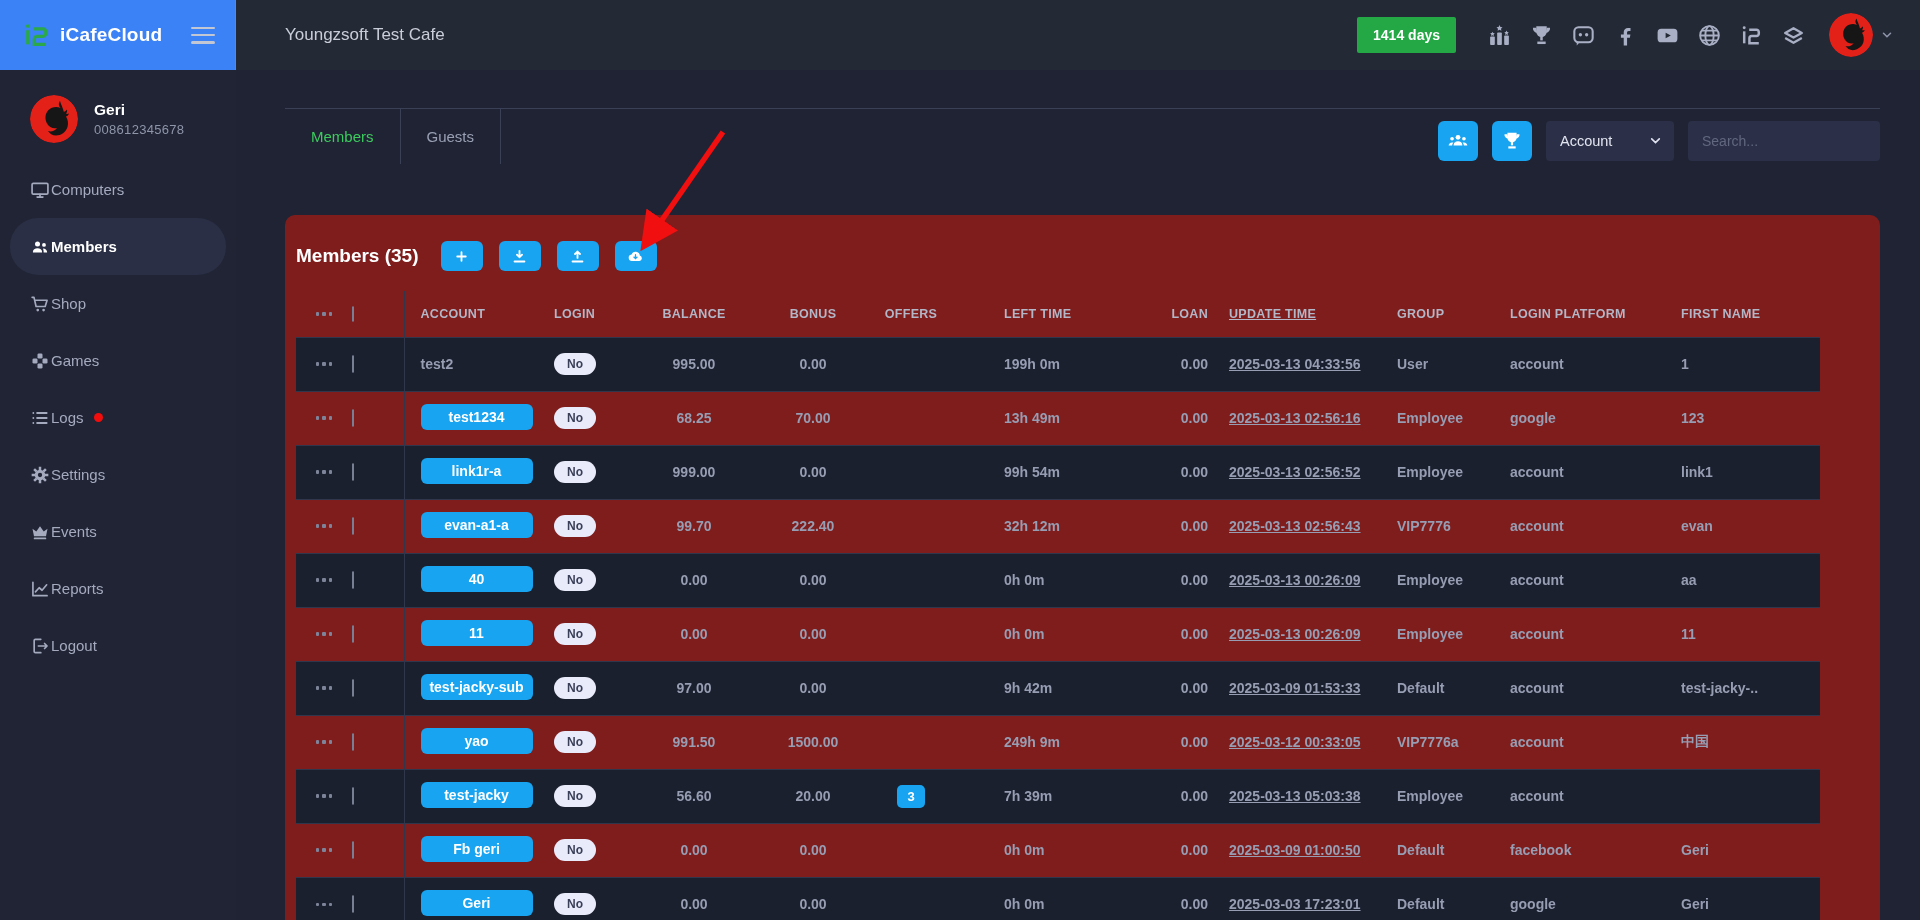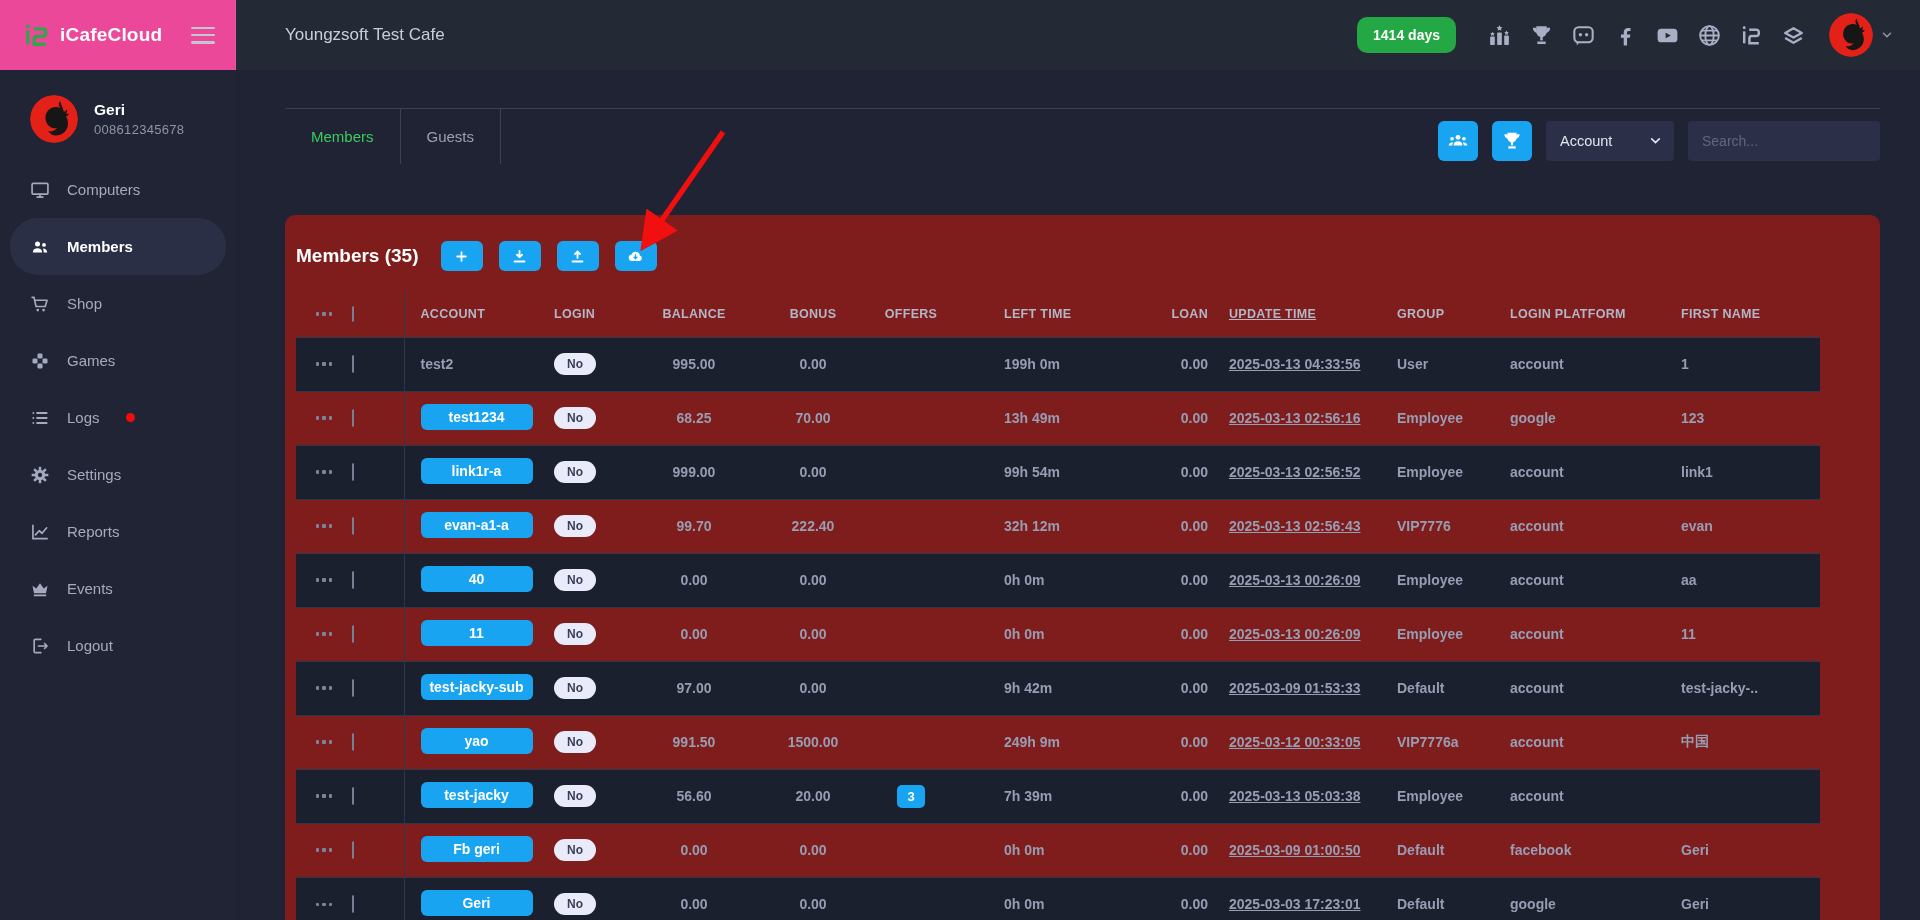--- a/index.html
+++ b/index.html
@@ -6,49 +6,49 @@
   html,body { width:1920px; height:920px; overflow:hidden; }
   body {
     font-family:"Liberation Sans", sans-serif;
     background:#1f2333;
     position:relative;
     color:#fff;
   }
   
   .topbar { height:70px; display:flex; align-items:center; background:#242936; }
   .logo-zone { width:236px; height:100%; flex:0 0 236px; display:flex; align-items:center;
-    justify-content:space-between; padding:0 20px 0 22px; background:#ec4899;
+    justify-content:space-between; padding:0 20px 0 22px; background:#3b82f6;
     border-right:1px solid rgba(255,255,255,.07); }
   .brand { display:flex; align-items:center; gap:8px; }
   .brand-mark svg { width:30px; height:30px; color:#2ba84a; display:block; }
   .brand-name { color:#fff; font-size:19px; font-weight:700; letter-spacing:.2px; }
   .hamburger { width:24px; height:17px; display:flex; flex-direction:column; justify-content:space-between; cursor:pointer; }
   .hamburger i { display:block; height:2.6px; background:#c3c7d4; border-radius:2px; }
   .tb-title { margin-left:49px; color:#c9cdd9; font-size:17px; }
   .tb-right { margin-left:auto; display:flex; align-items:center; gap:15px; padding-right:26px; }
   .days-btn { background:#24a846; color:#fff; font-size:14px; font-weight:600;
-    padding:10px 16px; border-radius:10px; border:none; cursor:pointer; margin-right:16px; }
+    padding:10px 16px; border-radius:2px; border:none; cursor:pointer; margin-right:16px; }
   .tb-icons { display:flex; align-items:center; gap:17px; color:#a9afc4; }
   .tb-icon { cursor:pointer; }
   .tb-icon svg { width:25px; height:25px; display:block; }
   .avatar-wrap { display:flex; align-items:center; gap:7px; margin-left:8px; cursor:pointer; }
   .avatar { width:44px; height:44px; border-radius:50%; overflow:hidden; }
   .avatar svg { width:100%; height:100%; display:block; }
   .chev svg { width:14px; height:14px; color:#8f95a9; display:block; }
 
   
   .shell { display:flex; height:850px; }
   .sidebar { width:236px; flex:0 0 236px; background:#202434; padding-top:25px; }
   .user-card { display:flex; align-items:center; gap:16px; padding-left:30px; margin-bottom:18px; }
   .user-avatar { width:48px; height:48px; border-radius:50%; overflow:hidden; flex:0 0 48px; }
   .user-avatar svg { width:100%; height:100%; display:block; }
   .user-name { color:#fff; font-weight:700; font-size:15.5px; margin-bottom:3px; }
   .user-phone { color:#8f95a9; font-size:13px; letter-spacing:.3px; }
   .nav { display:flex; flex-direction:column; }
-  .nav-item { height:57px; display:flex; align-items:center; gap:17px; padding-left:30px;
+  .nav-item { height:57px; display:flex; align-items:center; gap:1px; padding-left:30px;
     color:#a5aabf; font-size:15px; cursor:pointer; }
   .nav-item .ic { width:20px; height:20px; flex:0 0 20px; display:flex; }
   .nav-item .ic svg { width:20px; height:20px; display:block; }
   .nav-item.active { background:#2a2f45; border-radius:28px; margin:0 10px; padding-left:20px;
     color:#fff; font-weight:600; }
   .red-dot { width:9px; height:9px; border-radius:50%; background:#f20d0d; margin-left:9px; }
 
   
   .main { flex:1; padding:0 40px 0 49px; background:#1f2333; }
   .tabsrow { margin-top:38px; border-top:1px solid #3a4157; display:flex;
@@ -282,35 +282,35 @@
                 <path d="M10.5 2h3v4h-3zM10.5 18h3v4h-3zM2 10.5h4v3H2zM18 10.5h4v3h-4z"></path>
               </g>
               <circle cx="12" cy="12" r="6.3"></circle>
               <circle cx="12" cy="12" r="2.6" fill="#202434"></circle>
             </svg>
           </span>
           <span>Settings</span>
         </div>
         <div class="nav-item">
           <span class="ic">
+            <svg viewBox="0 0 24 24" fill="currentColor">
+              <path d="M3 8l4.5 3.5L12 5l4.5 6.5L21 8l-1.8 9H4.8z"></path>
+              <rect x="4.5" y="18.5" width="15" height="2.2" rx="1"></rect>
+            </svg>
+          </span>
+          <span>Events</span>
+        </div>
+        <div class="nav-item">
+          <span class="ic">
             <svg viewBox="0 0 24 24" fill="none" stroke="currentColor" stroke-width="2" stroke-linecap="round" stroke-linejoin="round">
               <path d="M3.5 4v16h17"></path>
               <path d="M6.5 15.5l4.5-5 3.5 3 5.5-6.5"></path>
             </svg>
           </span>
           <span>Reports</span>
-        </div>
-        <div class="nav-item">
-          <span class="ic">
-            <svg viewBox="0 0 24 24" fill="currentColor">
-              <path d="M3 8l4.5 3.5L12 5l4.5 6.5L21 8l-1.8 9H4.8z"></path>
-              <rect x="4.5" y="18.5" width="15" height="2.2" rx="1"></rect>
-            </svg>
-          </span>
-          <span>Events</span>
         </div>
         <div class="nav-item">
           <span class="ic">
             <svg viewBox="0 0 24 24" fill="none" stroke="currentColor" stroke-width="2" stroke-linecap="round" stroke-linejoin="round">
               <path d="M13 4H6.5A1.5 1.5 0 0 0 5 5.5v13A1.5 1.5 0 0 0 6.5 20H13"></path>
               <path d="M10 12h10.5M17.5 9l3 3-3 3"></path>
             </svg>
           </span>
           <span>Logout</span>
         </div>

